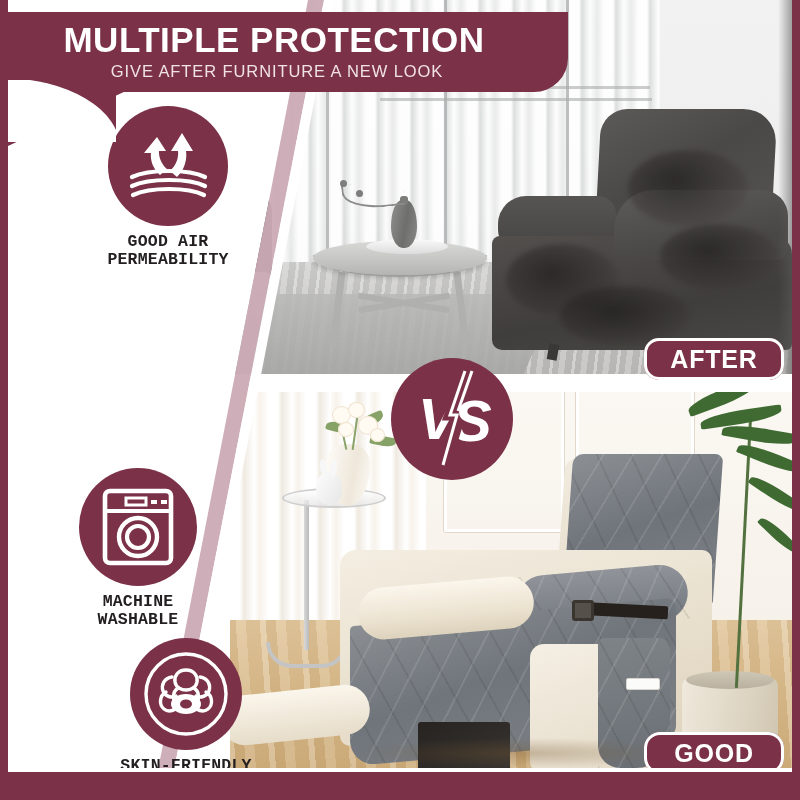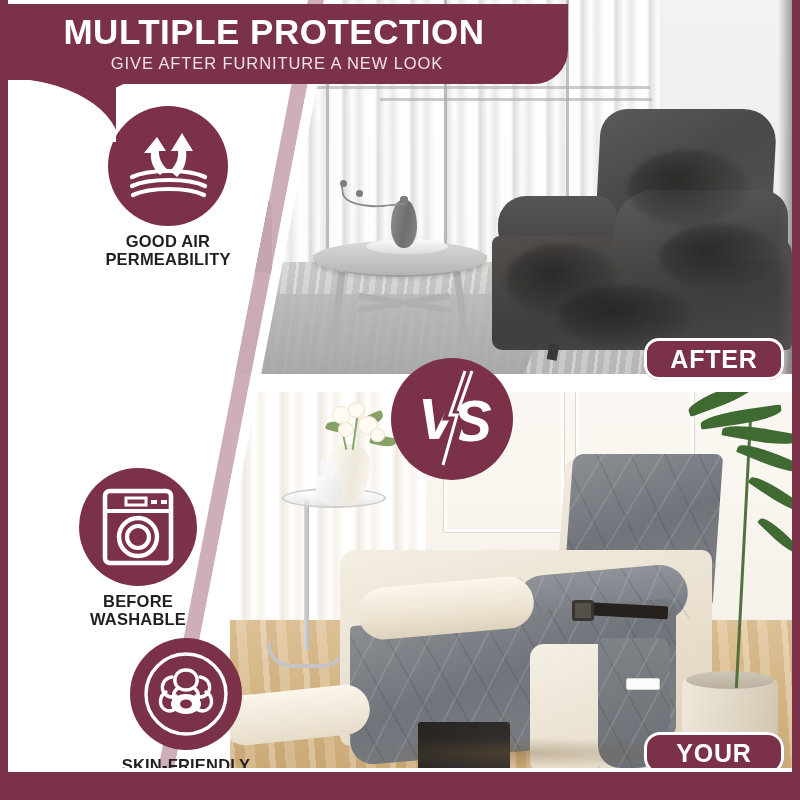--- a/index.html
+++ b/index.html
@@ -315,21 +315,21 @@
     opacity:.95;
   }
   .pinkstripe2 {
     position:absolute; left:0; top:0; width:340px; height:770px; z-index:5;
     background:#ffffff;
     clip-path:polygon(316px 0, 326px 0, 176px 770px, 166px 770px);
   }
 
   
   .header {
-    position:absolute; left:0; top:4px; width:560px; height:80px; z-index:9;
+    position:absolute; left:0; top:12px; width:560px; height:80px; z-index:9;
     background:#7B3148;
     border-bottom-right-radius:34px;
   }
   .header::after{
     
     content:""; position:absolute; left:0; bottom:-54px; width:120px; height:56px;
     background:#7B3148;
     border-bottom-right-radius:0;
     clip-path:polygon(0 0, 100% 0, 0 100%);
   }
@@ -359,21 +359,21 @@
 
   
   .feature { position:absolute; z-index:8; text-align:center; }
   .circle {
     position:relative; margin:0 auto;
     border-radius:50%; background:#7B3148;
     display:flex; align-items:center; justify-content:center;
   }
   .f-label {
     margin-top:7px; color:#231f20; font-weight:bold;
-    font-size:16.5px; line-height:1.07; letter-spacing:.2px; white-space:pre-line;
+    font-size:16.5px; line-height:1.07; letter-spacing:.2px; white-space:pre-line;font-family:Liberation Mono, monospace;
   }
   .f1 { left:70px;  top:106px; width:180px; }
   .f2 { left:55px;  top:292px; width:180px; }
   .f3 { left:40px;  top:468px; width:180px; }
   .f4 { left:88px;  top:638px; width:180px; }
   .f1 .circle, .f2 .circle { width:120px; height:120px; }
   .f3 .circle { width:118px; height:118px; }
   .f4 .circle { width:112px; height:112px; }
 
   
@@ -539,21 +539,21 @@
         <svg width="76" height="80" viewBox="0 0 76 80">
           <rect x="5" y="4" width="66" height="72" rx="5" fill="none" stroke="#ffffff" stroke-width="4.6"></rect>
           <line x1="5" y1="24" x2="71" y2="24" stroke="#ffffff" stroke-width="4.2"></line>
           <rect x="26" y="11" width="20" height="7" fill="none" stroke="#ffffff" stroke-width="3"></rect>
           <rect x="51" y="13" width="6" height="4" fill="#ffffff"></rect>
           <rect x="61" y="13" width="6" height="4" fill="#ffffff"></rect>
           <circle cx="38" cy="50" r="19" fill="none" stroke="#ffffff" stroke-width="4.4"></circle>
           <circle cx="38" cy="50" r="11" fill="none" stroke="#ffffff" stroke-width="4.2"></circle>
         </svg>
       </div>
-      <div class="f-label">BEFORE
+      <div class="f-label">MACHINE
 WASHABLE</div>
     </div>
 
     <div class="feature f4">
       <div class="circle">
         <svg width="96" height="96" viewBox="0 0 96 96">
           <circle cx="48" cy="48" r="40" fill="none" stroke="#ffffff" stroke-width="3.4"></circle>
           <g fill="none" stroke="#ffffff" stroke-width="3.4" stroke-linecap="round">
             <path d="M48 24 C40 24 36 30 37 36 C38 42 44 44 48 44 C52 44 58 42 59 36 C60 30 56 24 48 24 Z"></path>
             <path d="M34 31 C26 32 23 39 25 45 C27 51 34 52 38 50"></path>
@@ -580,21 +580,21 @@
       <svg width="104" height="104" viewBox="0 0 104 104">
         <text x="18" y="72" font-family="Liberation Sans, sans-serif" font-size="58" font-weight="bold" font-style="italic" fill="#ffffff">V</text>
         <text x="53" y="74" font-family="Liberation Sans, sans-serif" font-size="58" font-weight="bold" font-style="italic" fill="#ffffff">S</text>
         <path d="M62 2 L44 52 L52 52 L38 102 L48 102 L62 56 L54 56 L70 2 Z" fill="#7B3148" stroke="#7B3148" stroke-width="3"></path>
         <path d="M65 4 L50 48 L57 48 L43 98" fill="none" stroke="#ffffff" stroke-width="3"></path>
         <path d="M72 4 L58 44" fill="none" stroke="#ffffff" stroke-width="3"></path>
       </svg>
     </div>
 
     <div class="badge badge-before">AFTER</div>
-    <div class="badge badge-after">YOUR</div>
+    <div class="badge badge-after">GOOD</div>
 
   </div>
 
   <div class="bottombar">
     <div class="bottombar-inner"></div>
   </div>
 
 </div>
 
 </body></html>

